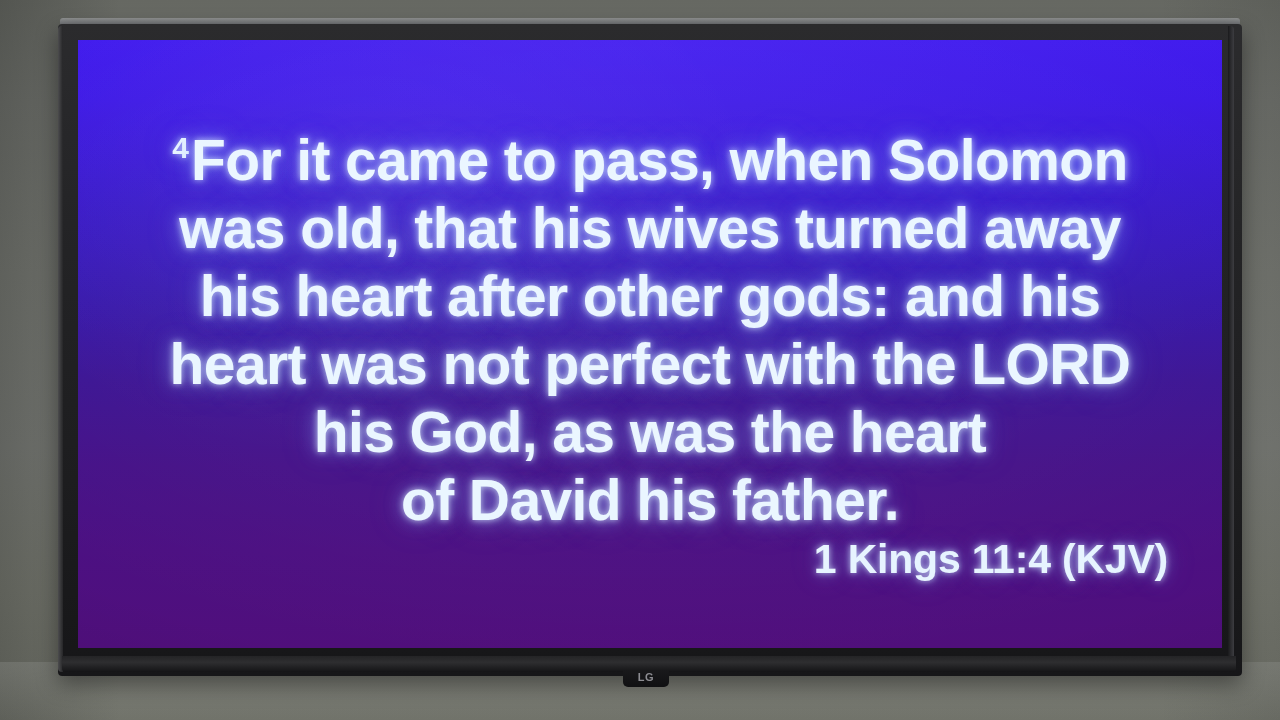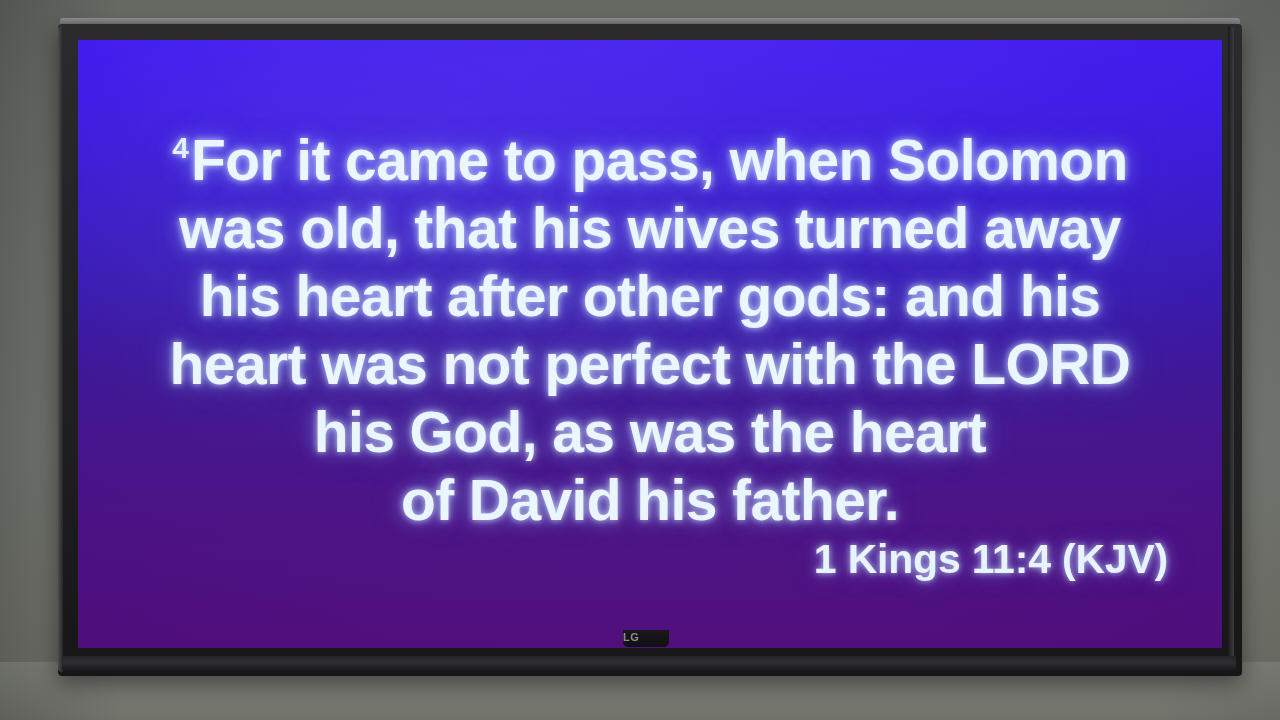--- a/index.html
+++ b/index.html
@@ -186,27 +186,28 @@
     text-shadow:
       0 0 6px rgba(210,232,255,.80),
       0 0 16px rgba(150,190,255,.48),
       0 0 30px rgba(110,150,255,.30);
   }
 
   
   .brand-nub {
     position: absolute;
     left: 573px;
-    top: 612px;
+    top: 652px;
     width: 46px;
     height: 17px;
     background: linear-gradient(180deg, #19191b 0%, #101012 100%);
     border-radius: 0 0 5px 5px;
     display: flex;
     align-items: center;
+    justify-content: center;
   }
   .brand-logo {
     font-family: "Liberation Sans", sans-serif;
     font-size: 11px;
     font-weight: bold;
     letter-spacing: .5px;
     color: #8d8d92;
     line-height: 1;
     transform: translateY(-1px);
   }

